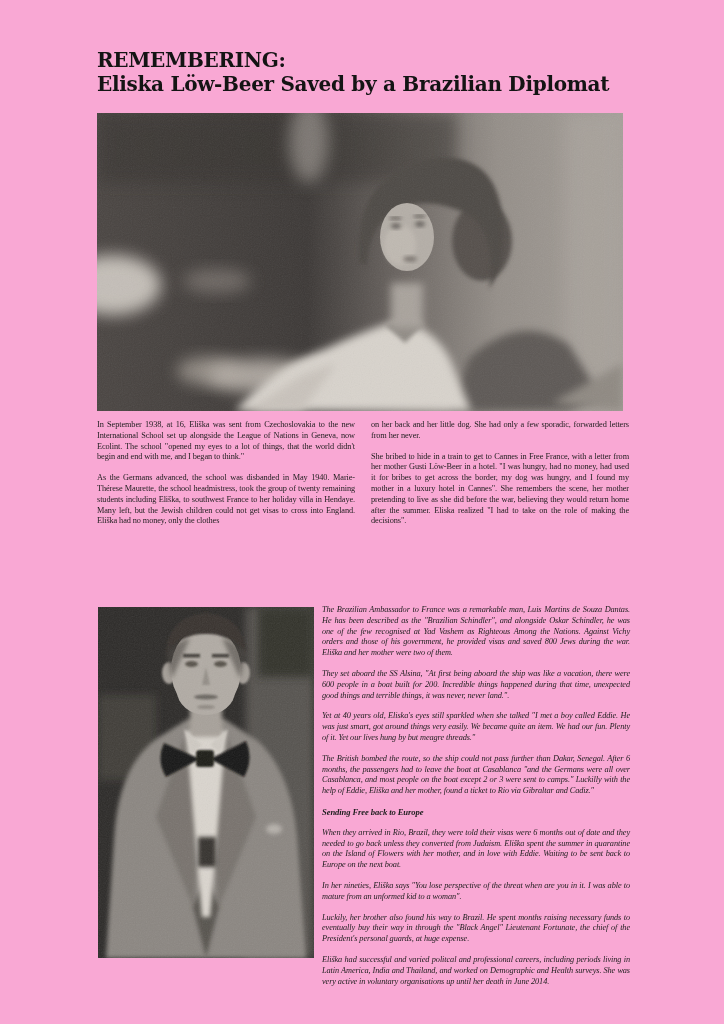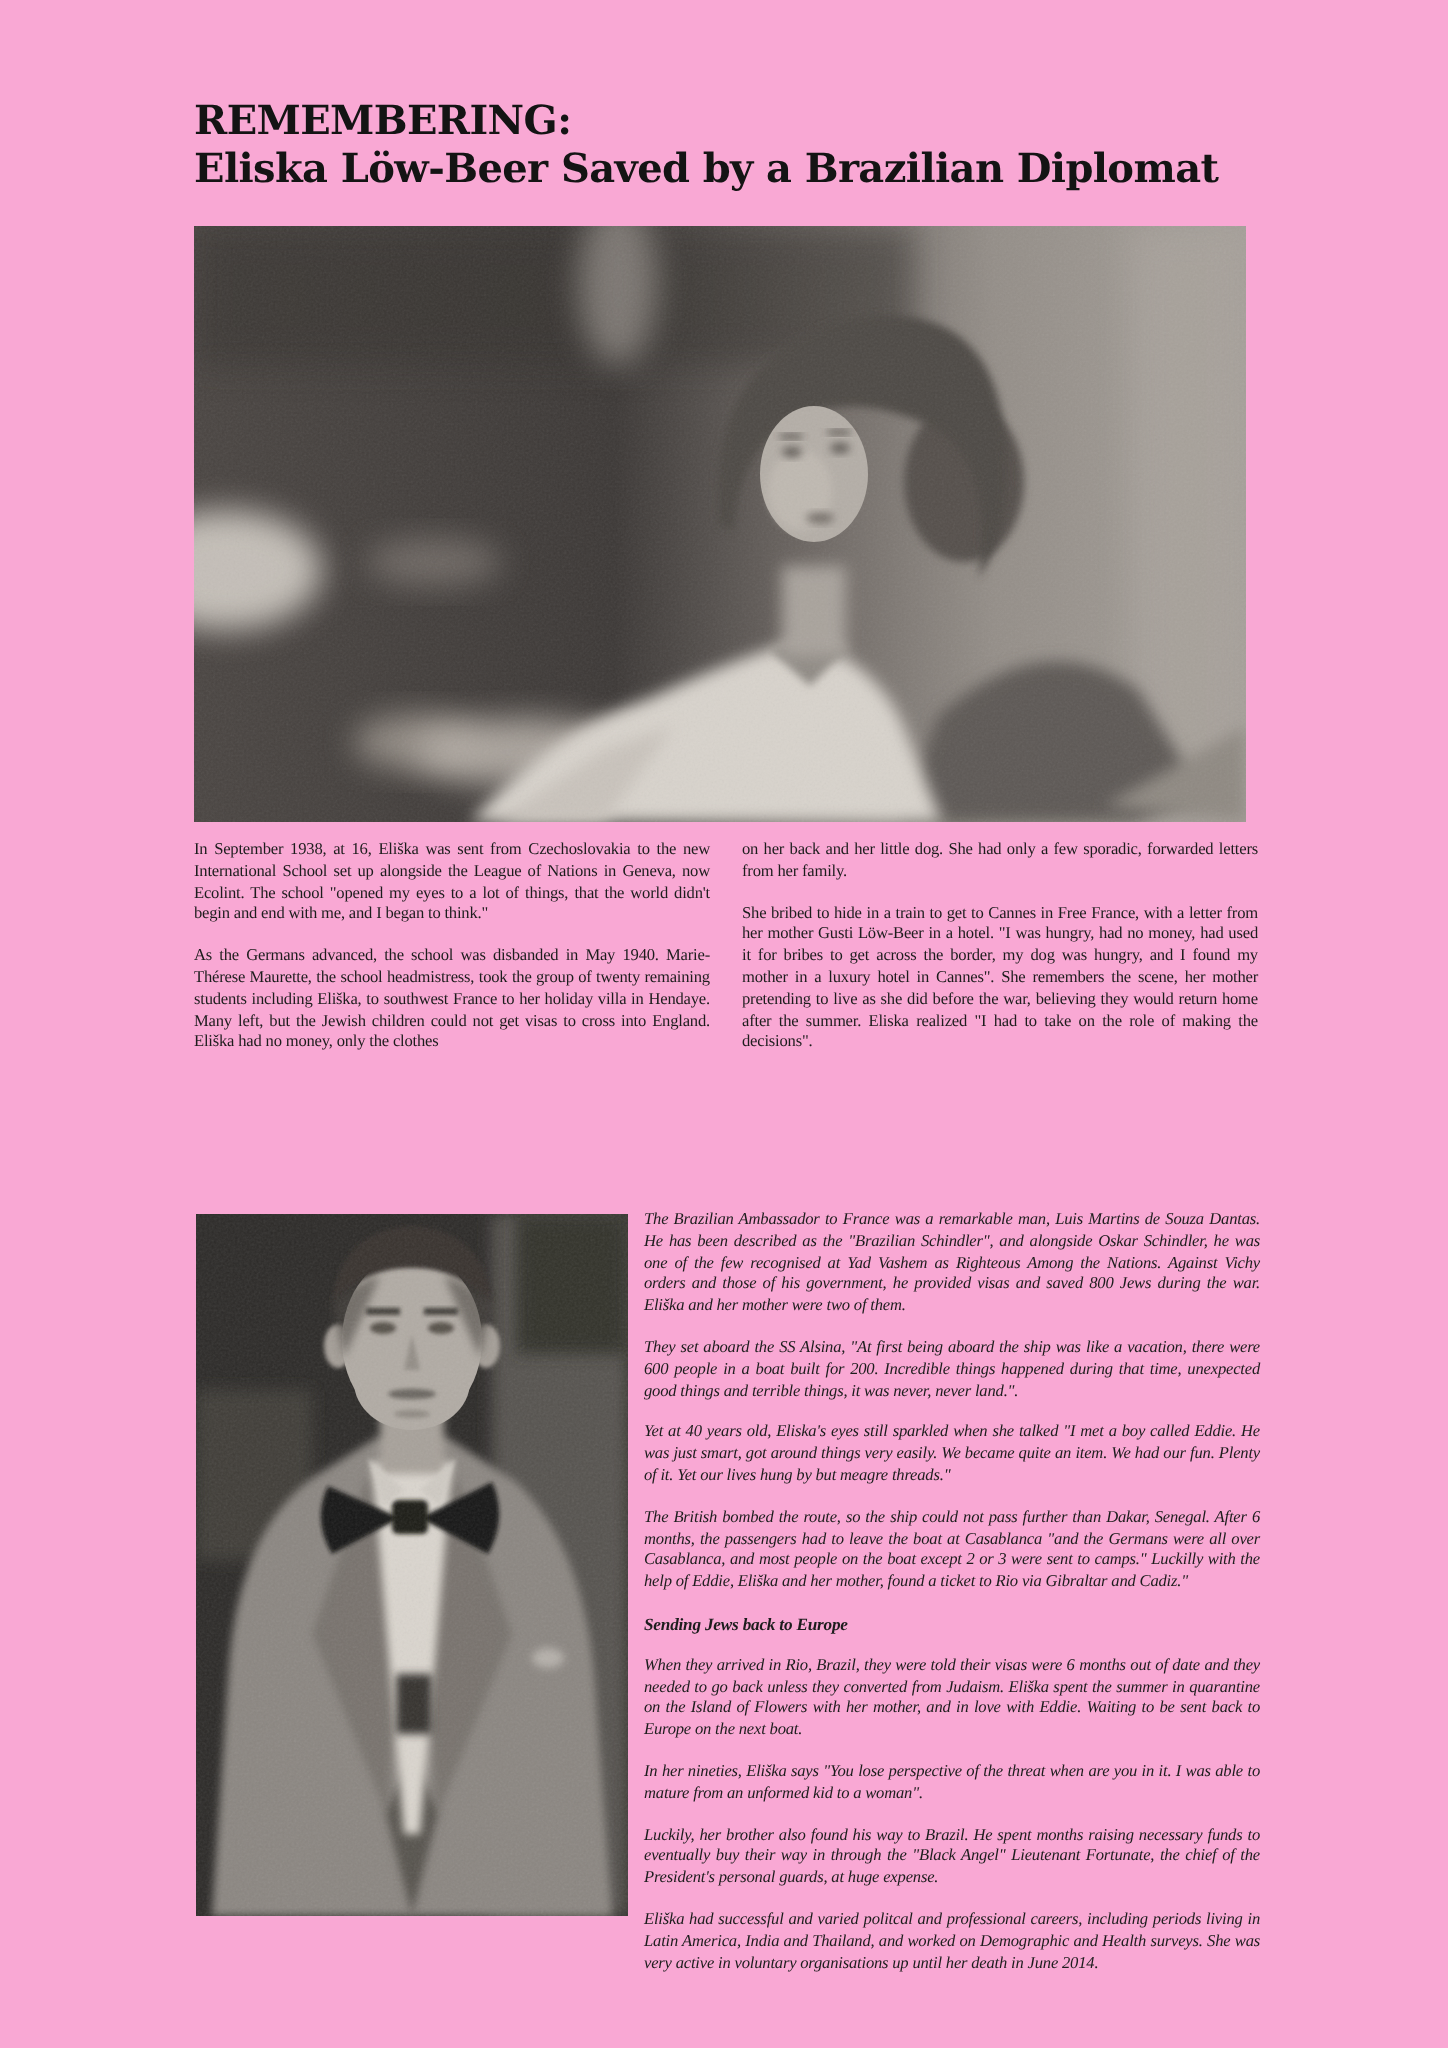--- a/index.html
+++ b/index.html
@@ -122,21 +122,21 @@
       <rect width="526" height="298" filter="url(#p1noise)" opacity="0.10"></rect>
     </svg>
   </div>
 
   <div class="cols-1 body-text">
     <div class="col">
       <p>In September 1938, at 16, Eliška was sent from Czechoslovakia to the new International School set up alongside the League of Nations in Geneva, now Ecolint. The school "opened my eyes to a lot of things, that the world didn't begin and end with me, and I began to think."</p>
       <p>As the Germans advanced, the school was disbanded in May 1940. Marie-Thérese Maurette, the school headmistress, took the group of twenty remaining students including Eliška, to southwest France to her holiday villa in Hendaye. Many left, but the Jewish children could not get visas to cross into England. Eliška had no money, only the clothes</p>
     </div>
     <div class="col">
-      <p>on her back and her little dog. She had only a few sporadic, forwarded letters from her family.</p>
+      <p>on her back and her little dog. She had only a few sporadic, forwarded letters from her never.</p>
       <p>She bribed to hide in a train to get to Cannes in Free France, with a letter from her mother Gusti Löw-Beer in a hotel. "I was hungry, had no money, had used it for bribes to get across the border, my dog was hungry, and I found my mother in a luxury hotel in Cannes". She remembers the scene, her mother pretending to live as she did before the war, believing they would return home after the summer. Eliska realized "I had to take on the role of making the decisions".</p>
     </div>
   </div>
 
 
   <div class="photo photo-2">
     <svg viewBox="0 0 216 351" preserveAspectRatio="none">
       <defs>
         <filter id="p2b4" x="-40%" y="-40%" width="180%" height="180%">
             <feGaussianBlur stdDeviation="4"></feGaussianBlur>
@@ -185,20 +185,20 @@
       <ellipse cx="108" cy="100" rx="9" ry="2" fill="#8f8982" filter="url(#p2b1)"></ellipse>
       <rect width="216" height="351" filter="url(#p2noise)" opacity="0.12"></rect>
     </svg>
   </div>
 
   <div class="article2-text body-text">
     <p>The Brazilian Ambassador to France was a remarkable man, Luis Martins de Souza Dantas. He has been described as the "Brazilian Schindler", and alongside Oskar Schindler, he was one of the few recognised at Yad Vashem as Righteous Among the Nations. Against Vichy orders and those of his government, he provided visas and saved 800 Jews during the war. Eliška and her mother were two of them.</p>
     <p>They set aboard the SS Alsina, "At first being aboard the ship was like a vacation, there were 600 people in a boat built for 200. Incredible things happened during that time, unexpected good things and terrible things, it was never, never land.".</p>
     <p>Yet at 40 years old, Eliska's eyes still sparkled when she talked "I met a boy called Eddie. He was just smart, got around things very easily. We became quite an item. We had our fun. Plenty of it. Yet our lives hung by but meagre threads."</p>
     <p>The British bombed the route, so the ship could not pass further than Dakar, Senegal. After 6 months, the passengers had to leave the boat at Casablanca "and the Germans were all over Casablanca, and most people on the boat except 2 or 3 were sent to camps." Luckilly with the help of Eddie, Eliška and her mother, found a ticket to Rio via Gibraltar and Cadiz."</p>
-    <p class="subhead">Sending Jews back to Europe</p>
+    <p class="subhead">Sending Free back to Europe</p>
     <p>When they arrived in Rio, Brazil, they were told their visas were 6 months out of date and they needed to go back unless they converted from Judaism. Eliška spent the summer in quarantine on the Island of Flowers with her mother, and in love with Eddie. Waiting to be sent back to Europe on the next boat.</p>
     <p>In her nineties, Eliška says "You lose perspective of the threat when are you in it. I was able to mature from an unformed kid to a woman".</p>
     <p>Luckily, her brother also found his way to Brazil. He spent months raising necessary funds to eventually buy their way in through the "Black Angel" Lieutenant Fortunate, the chief of the President's personal guards, at huge expense.</p>
     <p>Eliška had successful and varied politcal and professional careers, including periods living in Latin America, India and Thailand, and worked on Demographic and Health surveys. She was very active in voluntary organisations up until her death in June 2014.</p>
   </div>
 
 </div>
 
 </body></html>

